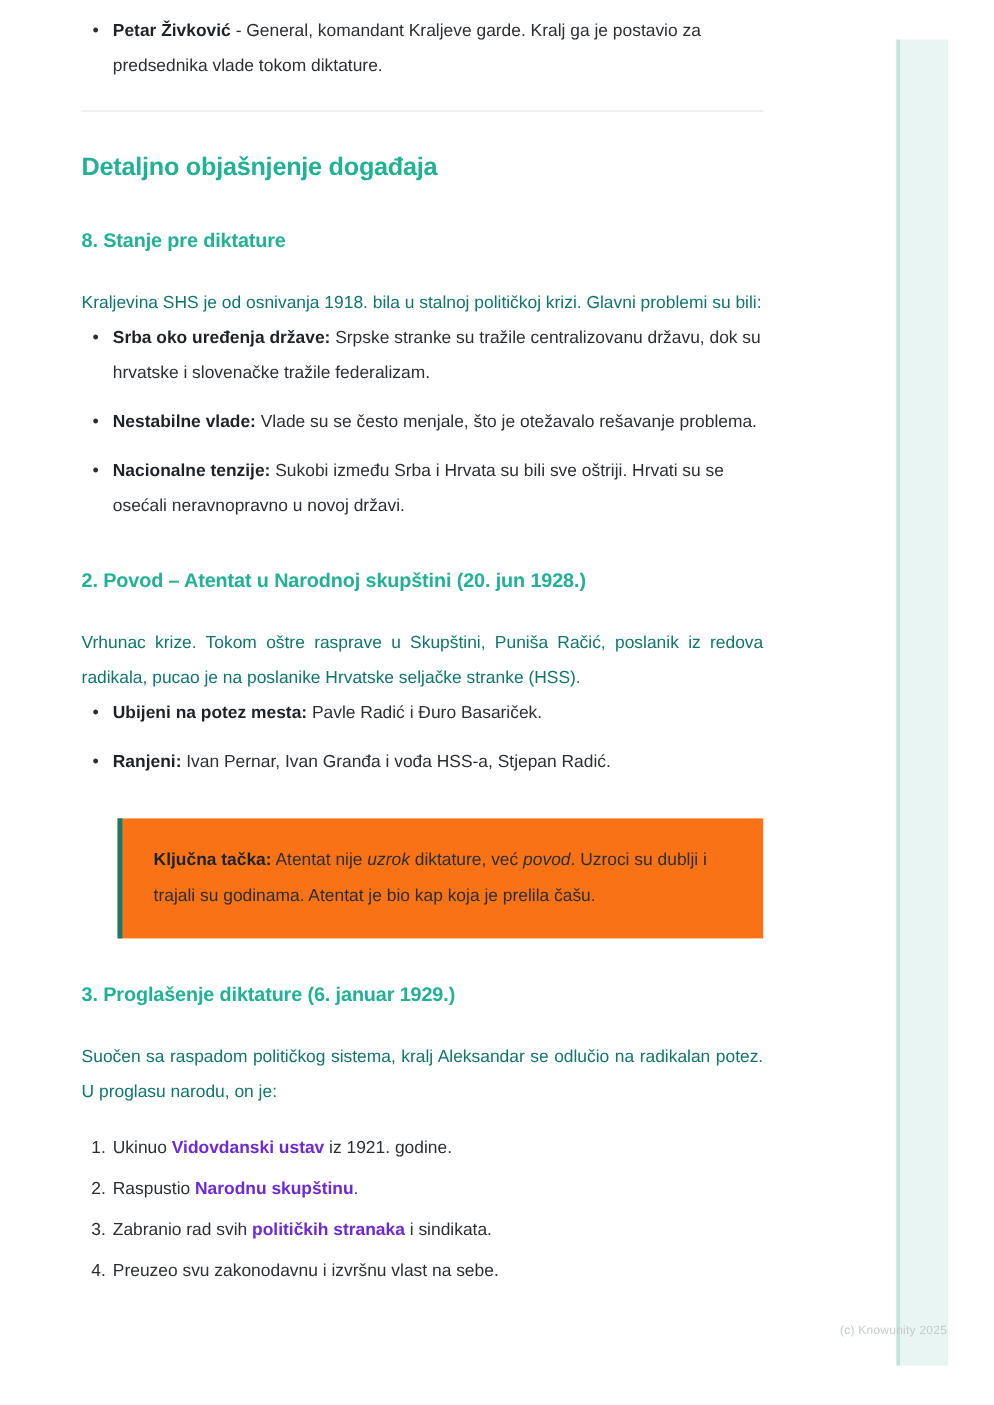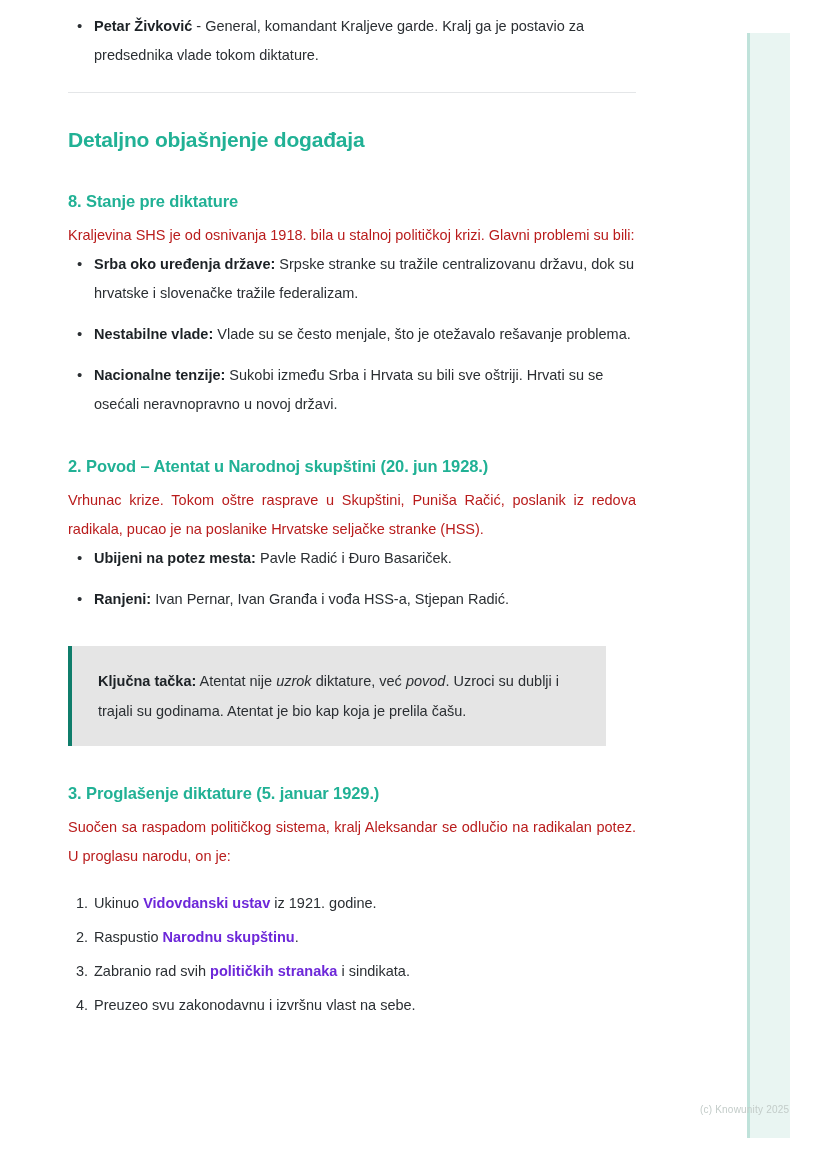--- a/index.html
+++ b/index.html
@@ -109,34 +109,35 @@
     line-height: 24px;
     font-weight: 700;
     color: #21b195;
     margin: 35px 0 0 0;
     letter-spacing: -0.1px;
   }
 
   p.body {
     font-size: 14.5px;
     line-height: 29px;
-    margin: 8px 0 0 0;
+    margin: 26px 0 0 0;
     text-align: justify;
-    color: #b91c1c;
+    color: #0f766e;
   }
   .block-gap-md { margin-top: 22px; }
 
   
   .callout {
     margin-top: 32px;
-    background: #e5e5e5;
+    background: #f97316;
     border-left: 4px solid #0f7d6b;
     padding: 20px 22px 20px 26px;
     width: 538px;
     box-sizing: border-box;
+    margin-left: 30px;
   }
   .callout p {
     margin: 0;
     font-size: 14.5px;
     line-height: 30px;
     color: #2b2f33;
   }
   .callout b { font-weight: 700; color: #1d2226; }
   .callout i { font-style: italic; }
 
@@ -209,21 +210,21 @@
     </li>
     <li>
       <b>Ranjeni:</b><span> Ivan Pernar, Ivan Granđa i vođa HSS-a, Stjepan Radić.</span>
     </li>
   </ul>
 
   <div class="callout">
     <p><b>Ključna tačka:</b><span> Atentat nije </span><i>uzrok</i><span> diktature, već </span><i>povod</i><span>. Uzroci su dublji i trajali su godinama. Atentat je bio kap koja je prelila čašu.</span></p>
   </div>
 
-  <h2 class="sub-title">3. Proglašenje diktature (5. januar 1929.)</h2>
+  <h2 class="sub-title">3. Proglašenje diktature (6. januar 1929.)</h2>
   <p class="body">Suočen sa raspadom političkog sistema, kralj Aleksandar se odlučio na radikalan potez. U proglasu narodu, on je:</p>
 
   <ol class="numbered">
     <li>
       <span>Ukinuo </span><b>Vidovdanski ustav</b><span> iz 1921. godine.</span>
     </li>
     <li>
       <span>Raspustio </span><b>Narodnu skupštinu</b><span>.</span>
     </li>
     <li>

